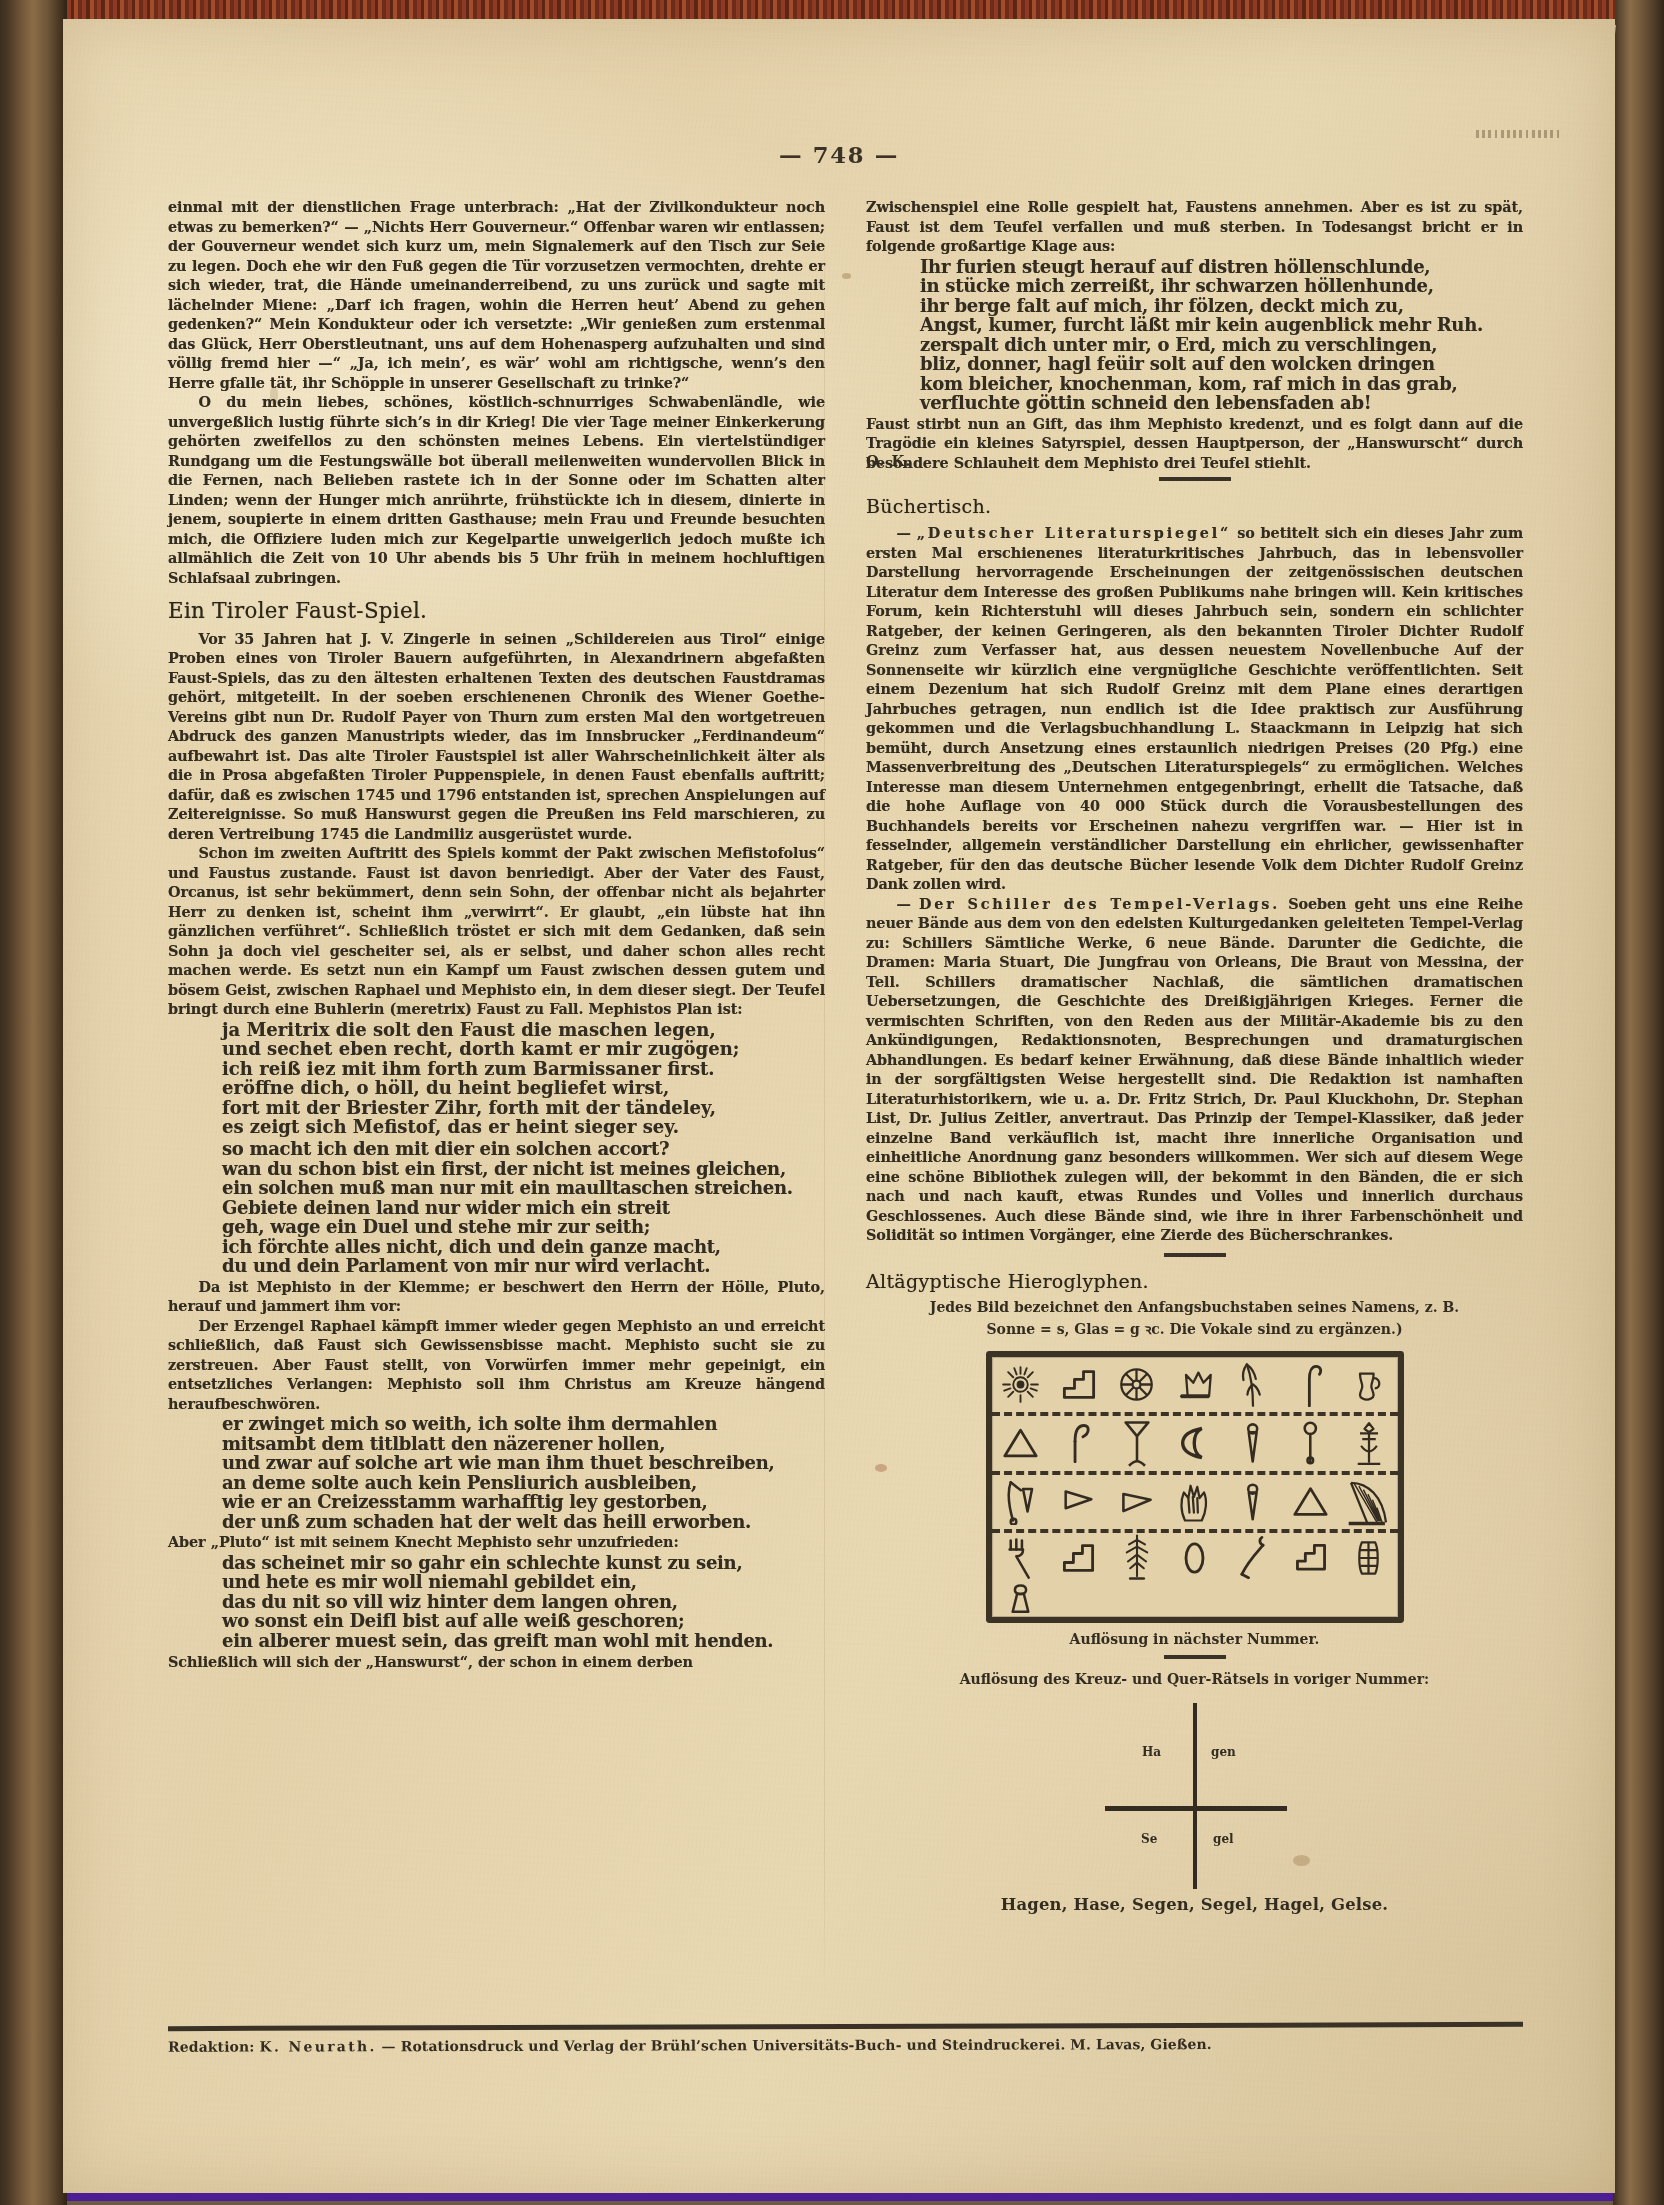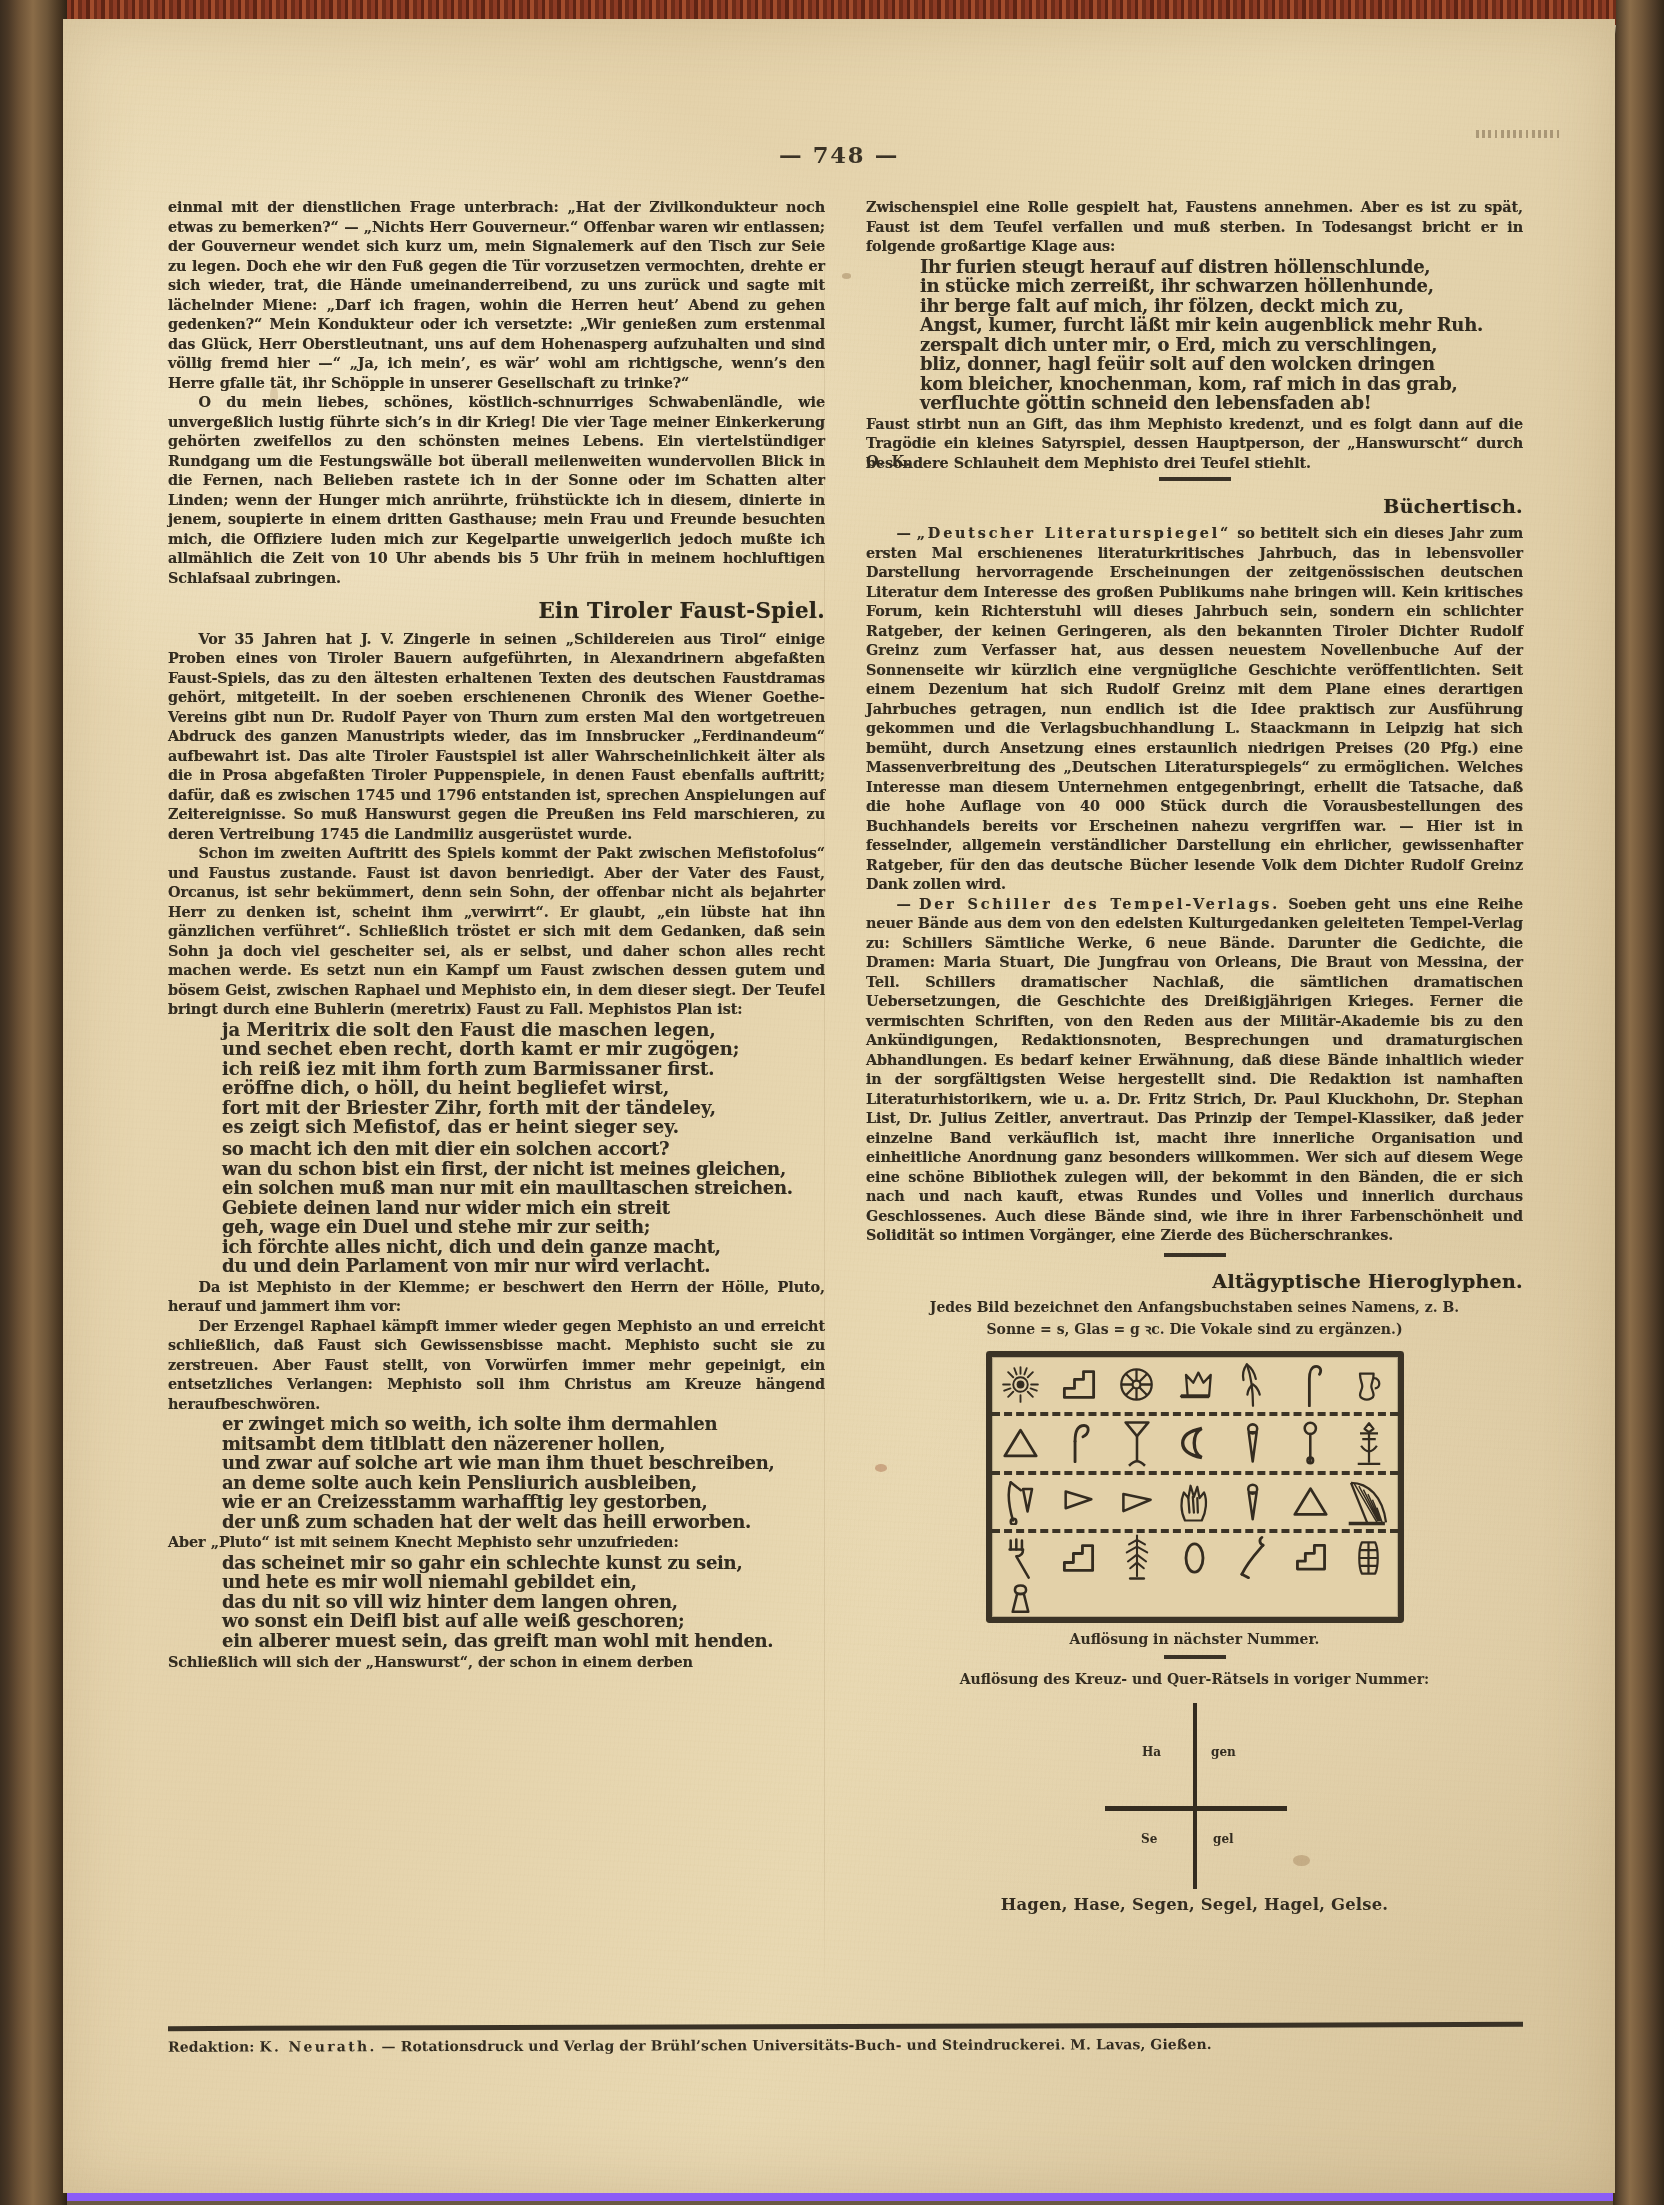--- a/index.html
+++ b/index.html
@@ -12,21 +12,21 @@
     height: 2205px;
     overflow: hidden;
     font-family: "DejaVu Serif", serif;
   }
 
   
   #scan {
     position: relative;
     width: 1665px;
     height: 2201px;
-    background: #8b5cf6;
+    background: #4c1d95;
   }
   .gutter-left {
     position: absolute;
     left: 0; top: 0;
     width: 67px; height: 2205px;
     background:
       linear-gradient(90deg,
         #3a2d1f 0px, #4a3826 8px, #6b5135 19px,
         #8a6c48 33px, #6e5639 47px, #43321f 61px, #2e2316 67px);
   }
@@ -127,22 +127,22 @@
     font-weight: 600;
     text-shadow: 0 0 0.6px rgba(51,44,32,0.45);
   }
   p.body.ind { text-indent: 30.5px; }
   p.body.noind { text-indent: 0; }
 
   h2.head {
     margin: 11.3px 0 4.5px 0;
     font-size: 21.4px;
     line-height: 26px;
-    text-align: right;
-    font-weight: 700;
+    text-align: left;
+    font-weight: 400;
     letter-spacing: 0.3px;
     color: #2c2619;
     text-shadow: 0 0 0.7px rgba(44,38,25,0.6);
   }
   h2.head.small { font-size: 19px; }
 
   .verse {
     margin: 0;
     padding: 1.1px 0 1.1px 0;
   }

